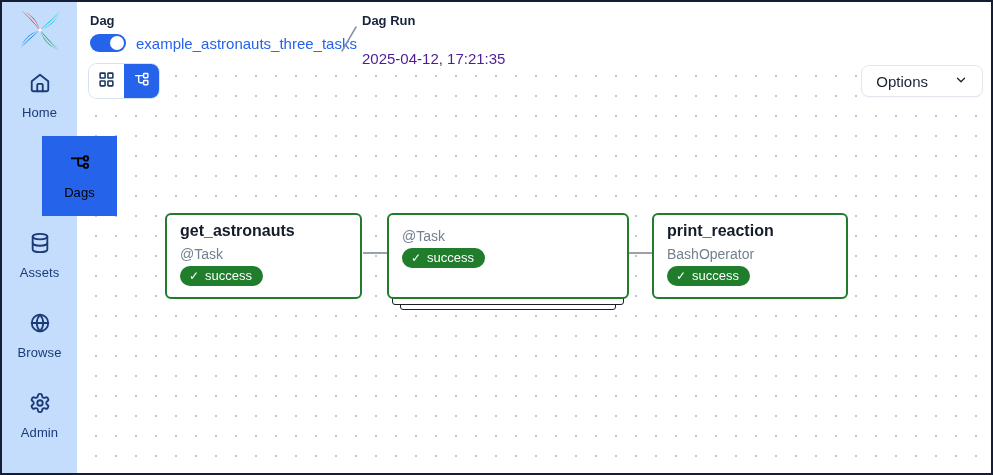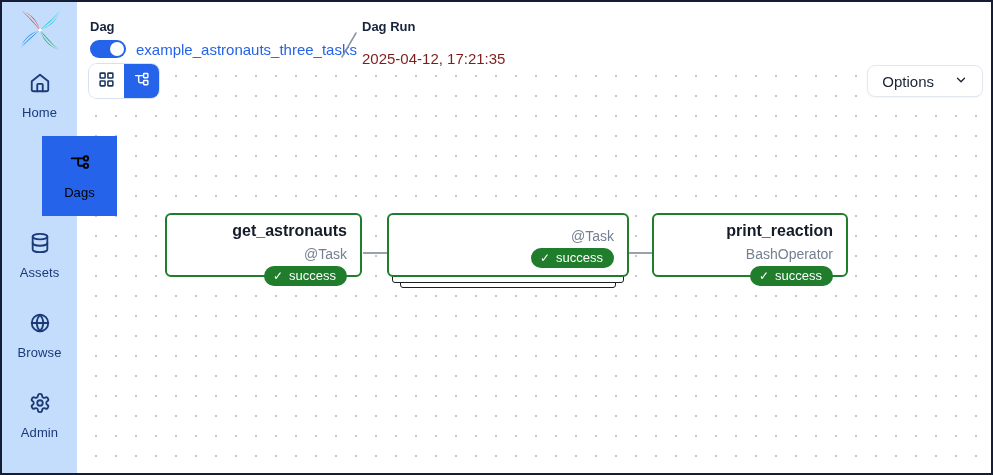--- a/index.html
+++ b/index.html
@@ -24,39 +24,39 @@
     width: 75px; height: 80px;
     display: flex; flex-direction: column; align-items: center; justify-content: center;
     gap: 7px; color: #1a3a78; cursor: pointer;
   }
   .nav-item.active { background: #2563eb; color: #000000; margin-left: 40px; }
   .nav-item svg { width: 22px; height: 22px; }
   .nav-label { font-size: 13px; letter-spacing: 0.1px; }
 
   
   .header {
-    position: absolute; left: 75px; top: 8px; right: 0; height: 53px;
+    position: absolute; left: 75px; top: 2px; right: 0; height: 53px;
     background: #ffffff; z-index: 5;
   }
   .crumb-group { position: absolute; top: 9px; }
   .crumb-label { font-size: 13px; font-weight: bold; color: #18233d; }
   .dag-group { left: 13px; }
   .dag-row { display: flex; align-items: center; gap: 10px; margin-top: 6px; }
   .toggle {
     width: 36px; height: 18px; border-radius: 999px; background: #2563eb;
     position: relative; cursor: pointer; flex: 0 0 auto;
   }
   .toggle-knob {
     position: absolute; right: 2px; top: 2px; width: 14px; height: 14px;
     border-radius: 50%; background: #ffffff;
   }
   .dag-link { font-size: 15px; color: #2563eb; text-decoration: none; cursor: pointer; }
   .crumb-sep { position: absolute; left: 263px; top: 20px; width: 18px; height: 30px; }
   .run-group { left: 285px; }
-  .run-ts { font-size: 15px; color: #7f1d1d; margin-top: 16px; }
+  .run-ts { font-size: 15px; color: #4c1d95; margin-top: 22px; }
 
   
   .canvas {
     position: absolute; left: 75px; top: 53px; right: 0; bottom: 0;
     background-color: #ffffff;
     background-image: radial-gradient(circle, #c2c7cd 1.1px, transparent 1.3px);
     background-size: 20px 20px;
     background-position: 9px 11px;
   }
 
@@ -69,33 +69,33 @@
   .vs-btn {
     width: 35px; height: 34px; display: flex; align-items: center; justify-content: center;
     cursor: pointer; background: #ffffff; color: #1a365d;
   }
   .vs-btn.active { background: #2563eb; color: #ffffff; }
   .vs-btn svg { width: 17px; height: 17px; }
 
   
   .options-btn {
     position: absolute; right: 8px; top: 10px; height: 32px; padding: 0 14px;
-    display: inline-flex; align-items: center; gap: 20px;
+    display: inline-flex; align-items: center; gap: 26px;
     background: #ffffff; border: 1px solid #e3e8ee; border-radius: 8px;
     font-size: 15px; color: #1a2234; cursor: pointer; z-index: 6;
     box-shadow: 0 1px 2px rgba(20,30,60,0.04);
   }
   .options-btn svg { width: 14px; height: 14px; }
 
   
   .edge { position: absolute; height: 2px; background: #9aa1ab; top: 197px; z-index: 1; }
   .edge-1 { left: 286px; width: 25px; }
   .edge-2 { left: 552px; width: 23px; }
 
-  .node-wrap { position: absolute; top: 158px; height: 64px; z-index: 3; text-align: right; }
+  .node-wrap { position: absolute; top: 158px; height: 86px; z-index: 3; }
   .node-wrap-1 { left: 88px;  width: 197px; }
   .node-wrap-2 { left: 310px; width: 242px; }
   .node-wrap-3 { left: 575px; width: 196px; }
 
   .node {
     position: absolute; inset: 0; background: #ffffff;
     border: 2px solid #1f7d2c; border-radius: 6px;
     padding: 7px 13px; cursor: pointer; z-index: 3;
   }
   .node-title { font-size: 16px; font-weight: bold; color: #141c28; white-space: nowrap; }

